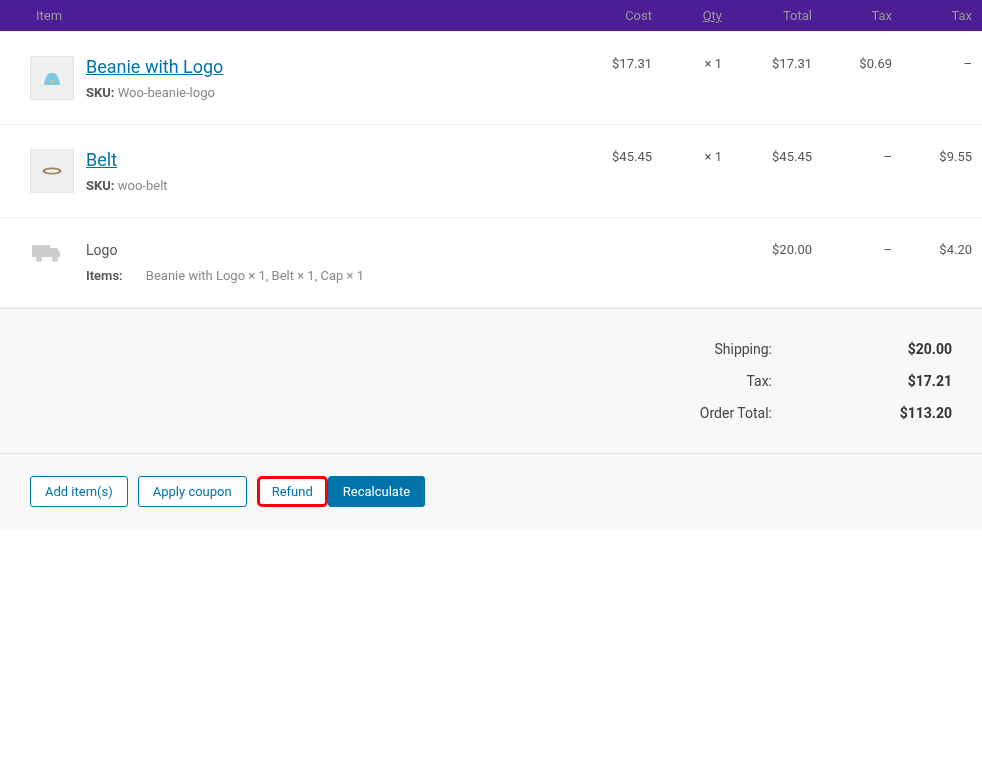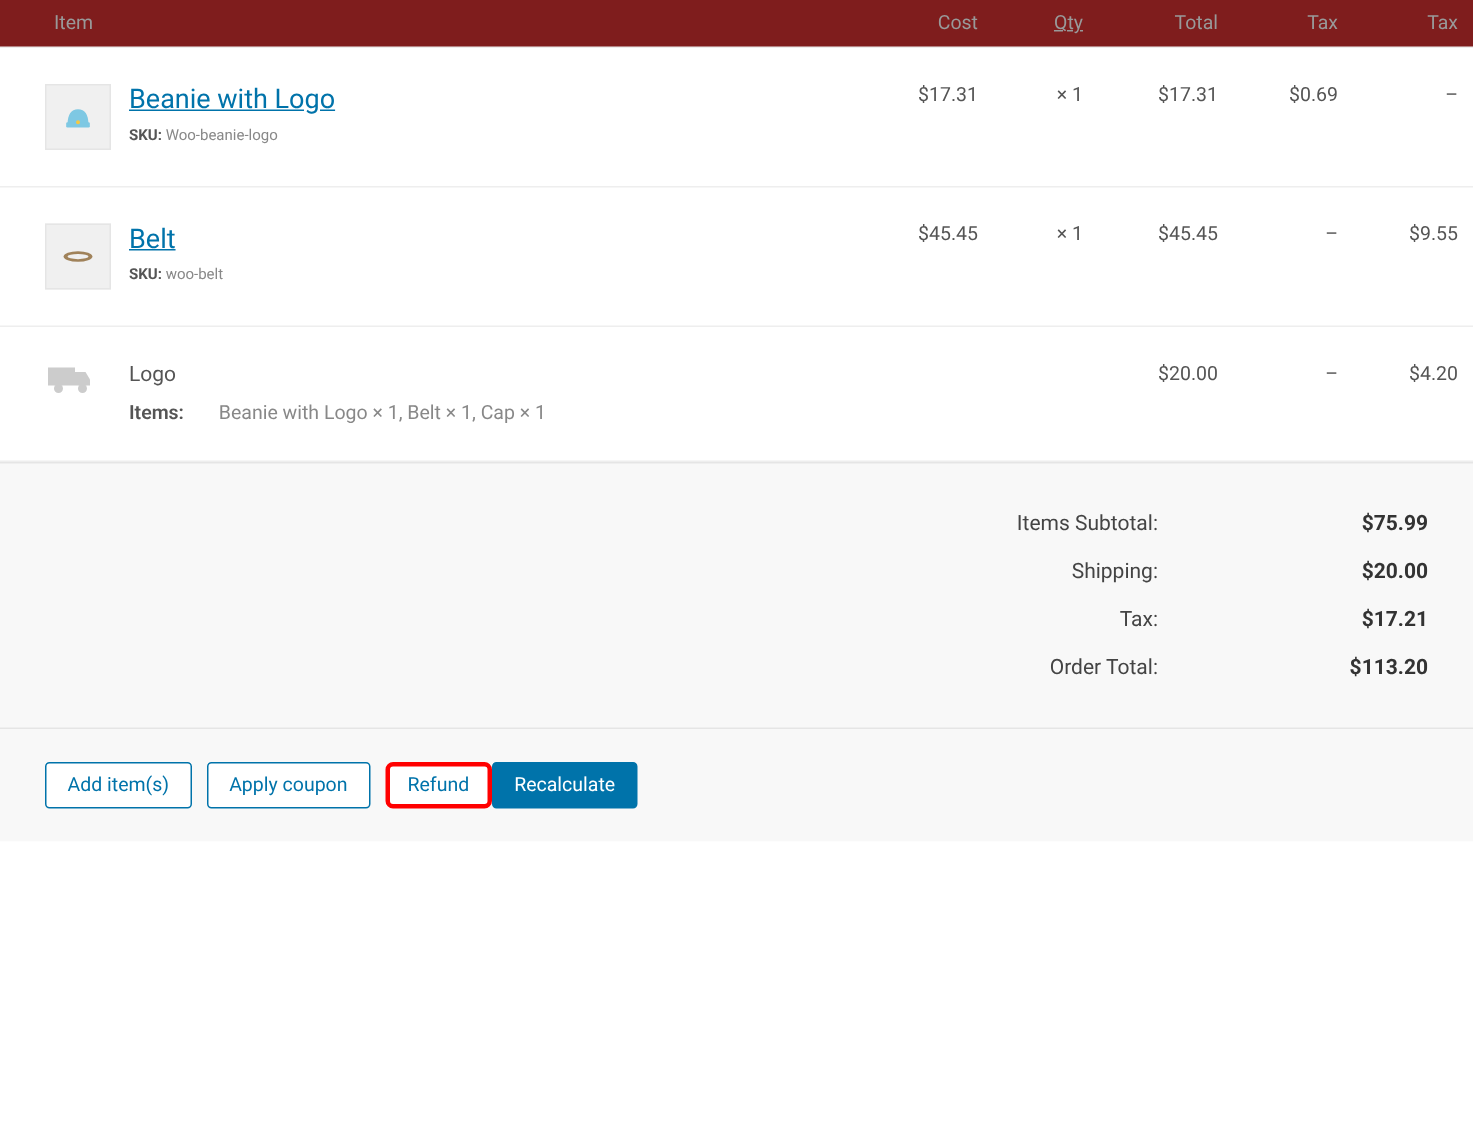--- a/index.html
+++ b/index.html
@@ -16,21 +16,21 @@
     }
     .order-items-table {
       width: 100%;
       border-collapse: collapse;
     }
     .order-items-table thead th {
       text-align: right;
       font-weight: 400;
       color: #999;
       padding: 8px 10px;
-      background: #7f1d1d;
+      background: #4c1d95;
       border-bottom: 1px solid #eee;
       font-size: 13px;
     }
     .order-items-table thead th.item-col {
       text-align: left;
       padding-left: 36px;
     }
     .order-items-table tbody td {
       padding: 24px 10px;
       border-bottom: 1px solid #eee;
@@ -66,21 +66,21 @@
     }
     .product-name {
       color: #0073aa;
       text-decoration: underline;
       font-size: 18px;
       cursor: pointer;
     }
     .product-sku {
       margin-top: 8px;
       color: #888;
-      font-size: 10px;
+      font-size: 13px;
     }
     .product-sku strong {
       color: #555;
     }
     .shipping-row td {
       border-bottom: none;
     }
     .shipping-icon {
       color: #ccc;
     }
@@ -241,24 +241,20 @@
       <td>$20.00</td>
       <td>–</td>
       <td>$4.20</td>
     </tr>
   </tbody>
 </table>
 
 <div class="totals-section">
   <table class="totals-table">
     <tbody>
-        <tr>
-      <td class="label-cell">Items Subtotal:</td>
-      <td class="value-cell">$75.99</td>
-    </tr>
     <tr>
       <td class="label-cell">Shipping:</td>
       <td class="value-cell">$20.00</td>
     </tr>
     <tr>
       <td class="label-cell">Tax:</td>
       <td class="value-cell">$17.21</td>
     </tr>
     <tr>
       <td class="label-cell">Order Total:</td>

